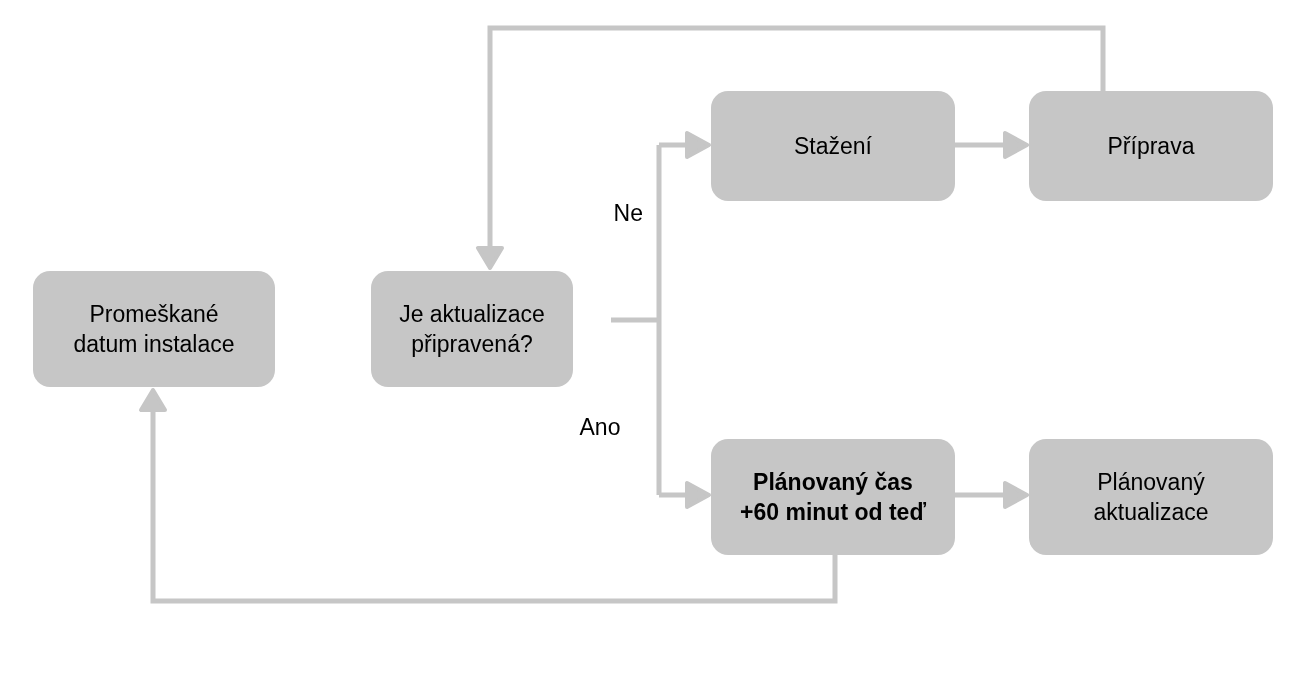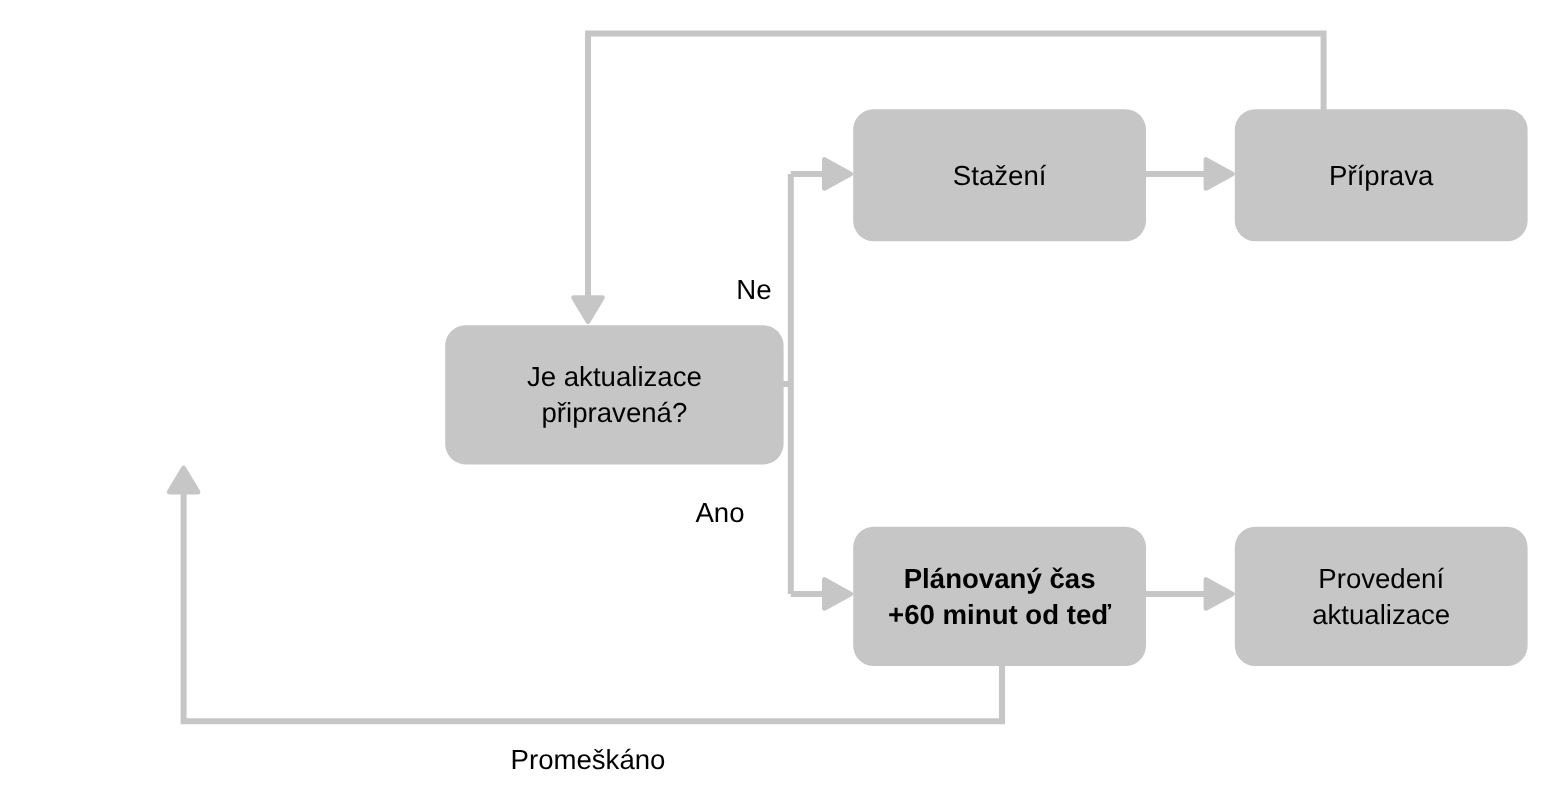--- a/index.html
+++ b/index.html
@@ -42,32 +42,32 @@
     align-items:center;
     justify-content:center;
     text-align:center;
     color:var(--text);
     font-size:23px;
     line-height:30px;
     white-space:pre-line;
     box-sizing:border-box;
   }
   .node-missed   {left:33px;  top:271px; width:242px; height:116px;}
-  .node-ready    {left:371px; top:271px; width:282px; height:116px;}
+  .node-ready    {left:371px; top:271px; width:202px; height:116px;}
   .node-download {left:711px; top:91px;  width:244px; height:110px;}
   .node-prepare  {left:1029px;top:91px;  width:244px; height:110px;}
   .node-scheduled{left:711px; top:439px; width:244px; height:116px;font-weight:bold;}
   .node-perform  {left:1029px;top:439px; width:244px; height:116px;}
   .edge-label{
     position:absolute;
     color:var(--text);
     font-size:23px;
     line-height:26px;
   }
-  .label-ne {left:563px; top:228px; width:80px;  text-align:right;}
+  .label-ne {left:563px; top:200px; width:80px;  text-align:right;}
   .label-ano{left:560px; top:414px; width:80px;  text-align:center;}
   .label-promeskano{left:390px; top:620px; width:200px; text-align:center;}
 </style>
 </head>
 <body>
 
 <div class="canvas">
 
   <svg class="connectors" viewBox="0 0 1303 673" aria-hidden="true">
 
@@ -81,33 +81,34 @@
     <path d="M955 145 L1006 145"></path>
     <polygon points="1027,145 1005,133 1005,157"></polygon>
 
     <path d="M955 495 L1006 495"></path>
     <polygon points="1027,495 1005,483 1005,507"></polygon>
 
     <path d="M835 555 L835 601 L153 601 L153 411"></path>
     <polygon points="153,390 141,410 165,410"></polygon>
   </svg>
 
+  <div class="node node-missed">Promeškané
+datum instalace</div>
 
   <div class="node node-ready">Je aktualizace
 připravená?</div>
 
   <div class="node node-download">Stažení</div>
 
   <div class="node node-prepare">Příprava</div>
 
   <div class="node node-scheduled">Plánovaný čas
 +60 minut od teď</div>
 
-  <div class="node node-perform">Provedení
+  <div class="node node-perform">Plánovaný
 aktualizace</div>
 
   <div class="edge-label label-ne">Ne</div>
 
   <div class="edge-label label-ano">Ano</div>
 
-  <div class="edge-label label-promeskano">Promeškáno</div>
 
 </div>
 
 </body></html>

